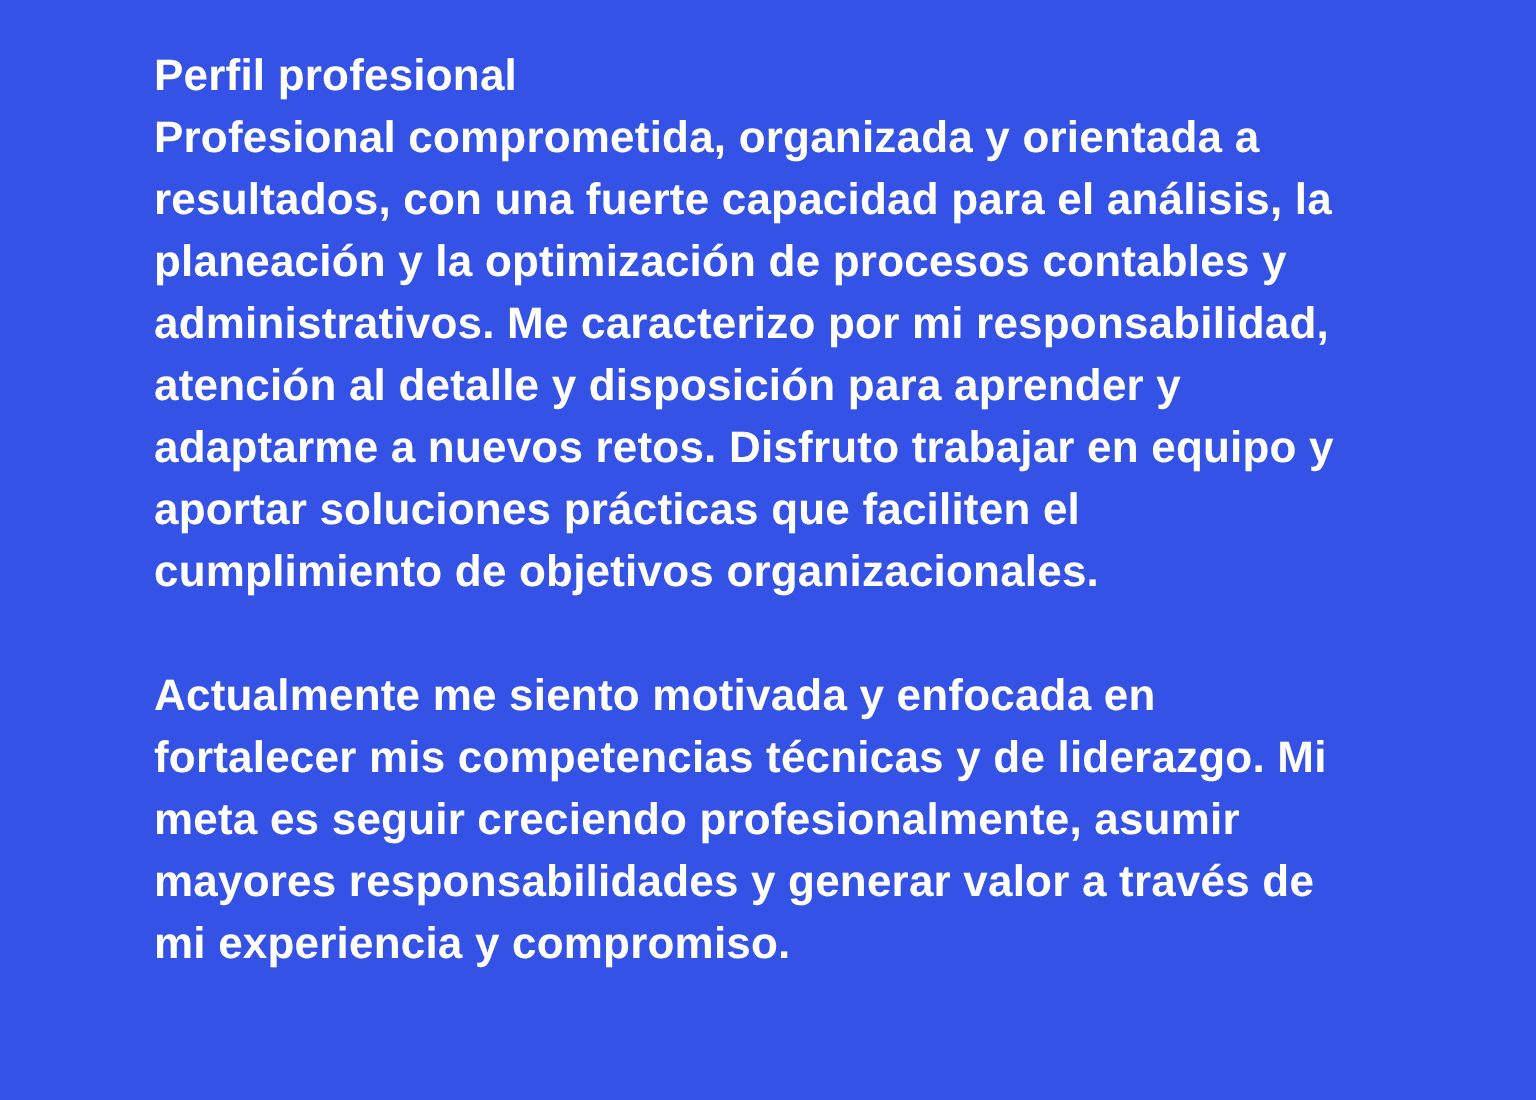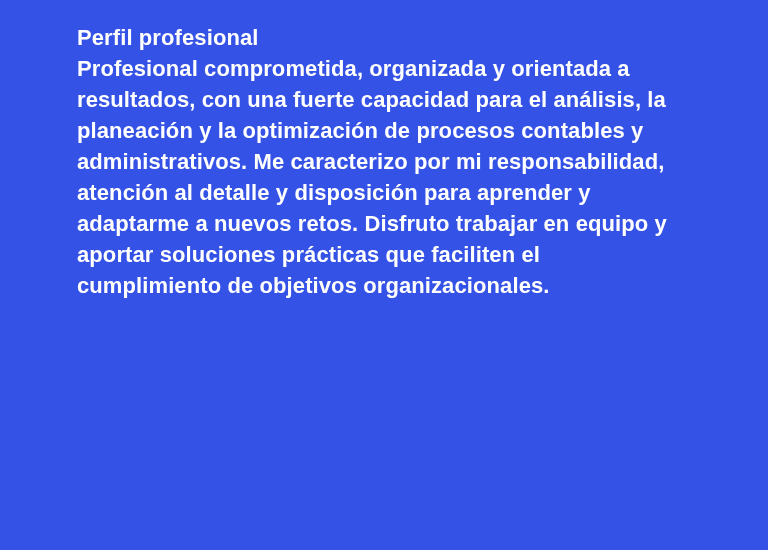--- a/index.html
+++ b/index.html
@@ -44,15 +44,20 @@
 resultados, con una fuerte capacidad para el análisis, la
 planeación y la optimización de procesos contables y
 administrativos. Me caracterizo por mi responsabilidad,
 atención al detalle y disposición para aprender y
 adaptarme a nuevos retos. Disfruto trabajar en equipo y
 aportar soluciones prácticas que faciliten el
 cumplimiento de objetivos organizacionales.</p>
   </section>
 
   <section class="section">
+    <p class="section-body">Actualmente me siento motivada y enfocada en
+fortalecer mis competencias técnicas y de liderazgo. Mi
+meta es seguir creciendo profesionalmente, asumir
+mayores responsabilidades y generar valor a través de
+mi experiencia y compromiso.</p>
   </section>
 
 </main>
 
 </body></html>

